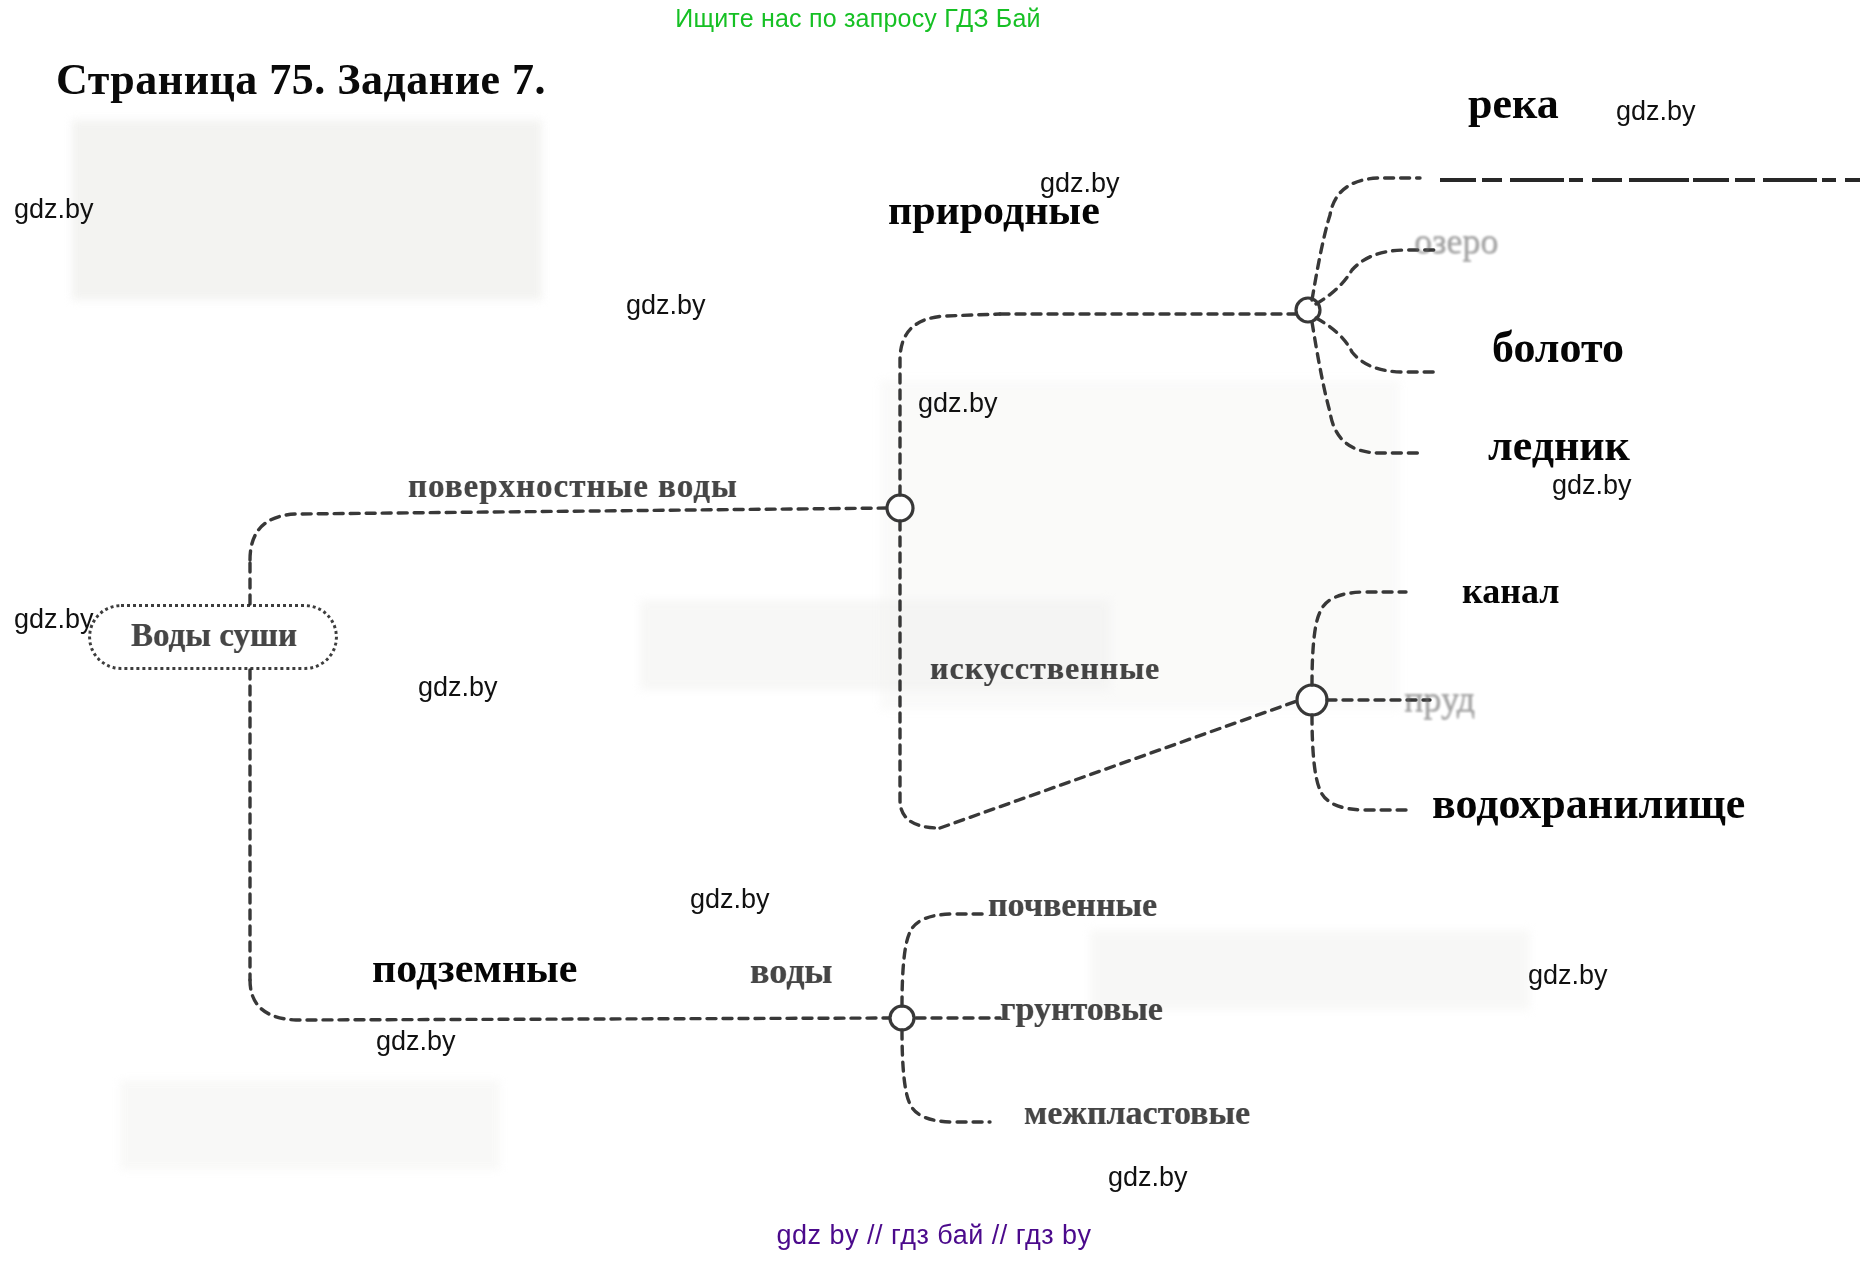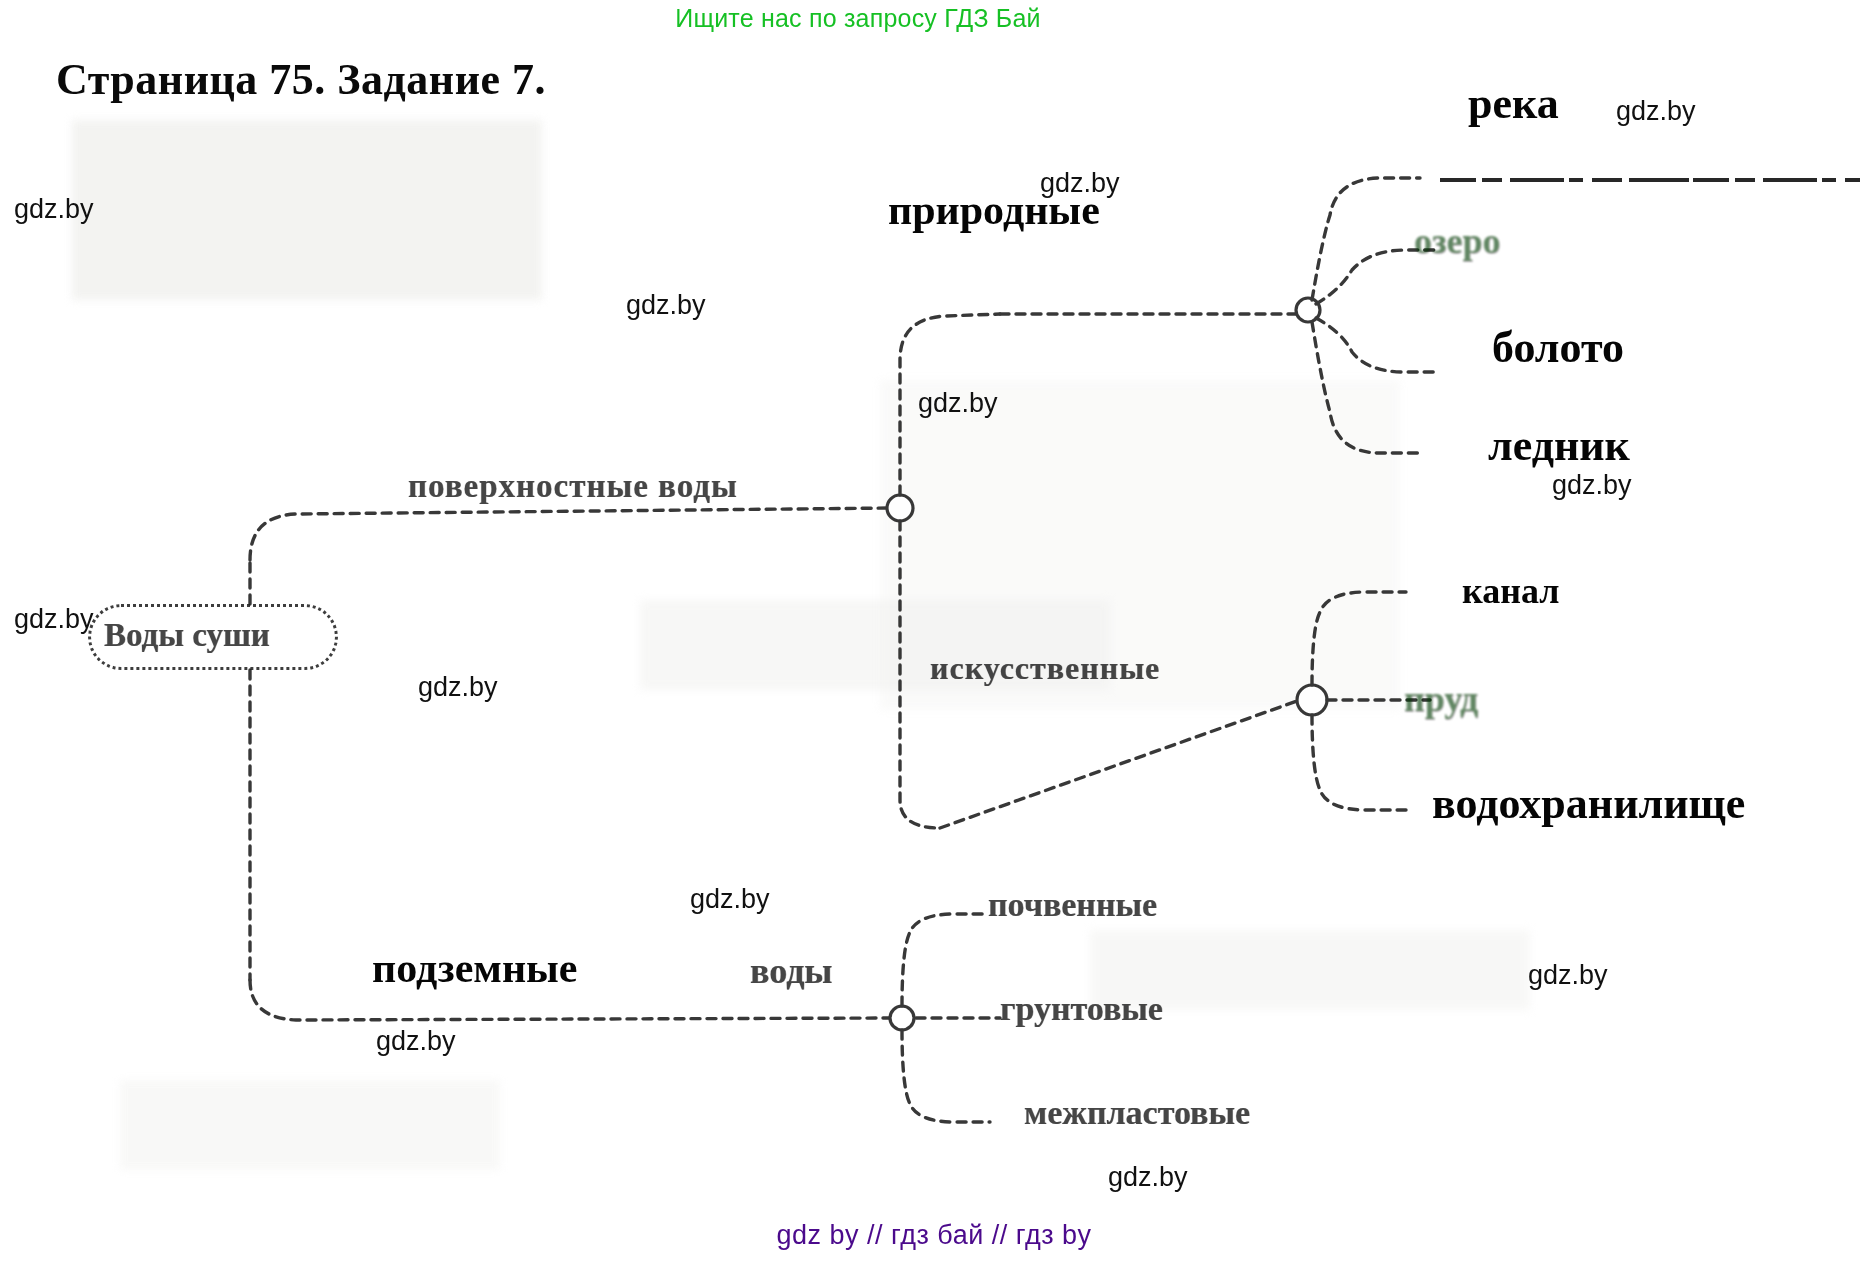--- a/index.html
+++ b/index.html
@@ -95,22 +95,22 @@
   }
   
   .lbl.faded {
     font-weight: bold;
     color: #232323;
     opacity: 0.72;
     filter: blur(0.45px) contrast(1.6);
     text-shadow: 0.5px 0.4px 0 rgba(0,0,0,0.45), -0.5px -0.3px 0 rgba(0,0,0,0.25);
   }
   .lbl.faded2 {
-    font-weight: bold;
-    color: #14532d;
+    font-weight: normal;
+    color: #737373;
     opacity: 0.62;
     filter: blur(0.8px) contrast(1.5);
     text-shadow: 0.6px 0.5px 0 rgba(0,0,0,0.4);
   }
 
   
   .root-node {
     position: absolute;
     left: 88px;
     top: 604px;
@@ -119,21 +119,21 @@
     border: 3px dotted #1c1c1c;
     border-radius: 33px;
     opacity: 0.85;
     box-sizing: border-box;
   }
   .root-node-label {
     position: absolute;
     left: 104px;
     top: 617px;
     width: 220px;
-    text-align: left;
+    text-align: center;
     font-size: 33px;
   }
 </style>
 </head>
 <body>
 
 <div id="page">
 
   <div class="smudge" style="left:72px; top:120px; width:470px; height:180px;"></div>
   <div class="smudge" style="left:640px; top:600px; width:470px; height:90px; opacity:0.55;"></div>

